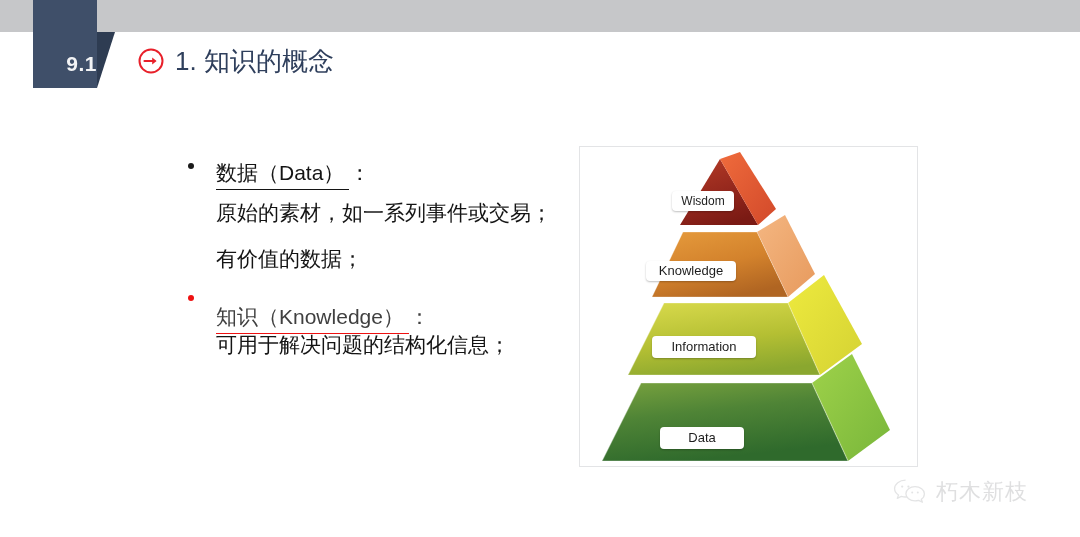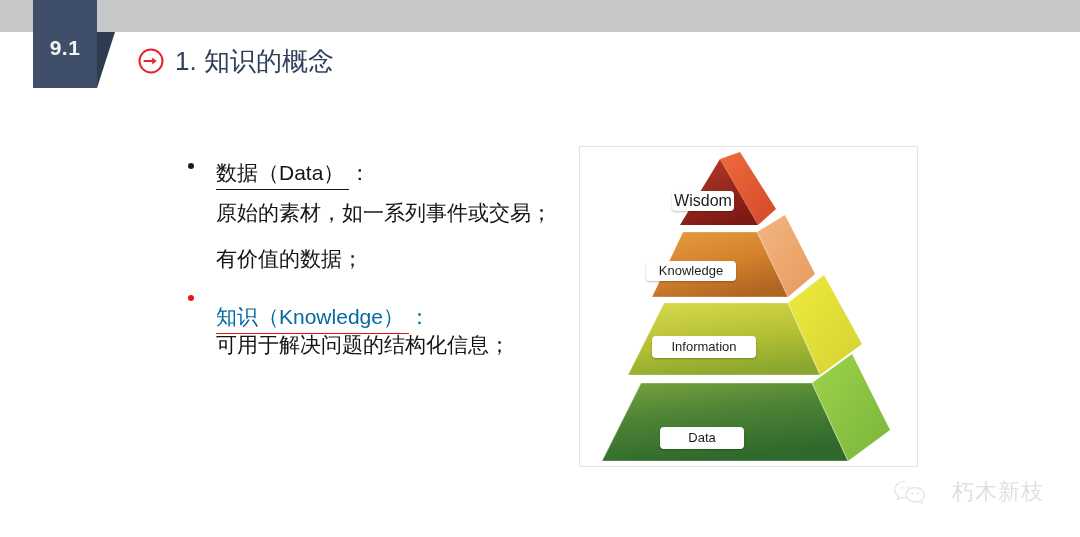--- a/index.html
+++ b/index.html
@@ -38,23 +38,23 @@
     left: 97px;
     top: 32px;
     width: 0;
     height: 0;
     border-top: 56px solid #2e3c52;
     border-right: 18px solid transparent;
   }
   .chapter-badge-num {
     position: absolute;
     left: 33px;
-    top: 36px;
+    top: 52px;
     width: 64px;
-    text-align: center;
+    text-align: right;
     color: #f2f3f5;
     font-size: 21px;
     font-weight: bold;
     letter-spacing: 0.5px;
   }
 
   .slide-title-row {
     position: absolute;
     left: 138px;
     top: 48px;
@@ -107,21 +107,21 @@
     font-size: 21px;
     color: #141414;
     white-space: nowrap;
     line-height: 1;
   }
   .term-text .underlined {
     border-bottom: 1.5px solid #141414;
     padding-bottom: 5px;
     padding-right: 5px;
   }
-  .list-item.accent .term-text { color: #0369a1; margin-top: 24px; }
+  .list-item.accent .term-text { color: #404040; margin-top: 24px; }
   .list-item.accent .term-text .underlined { border-bottom-color: #ee1111; }
   .desc-line {
     font-size: 21px;
     color: #141414;
     white-space: nowrap;
     padding-left: 28px;
     height: 42px;
     line-height: 42px;
   }
 
@@ -144,40 +144,39 @@
     width: 339px;
     height: 321px;
     display: block;
   }
   .pyr-label {
     position: absolute;
     background: #ffffff;
     border-radius: 4px;
     color: #1d1d1d;
     text-align: center;
-    font-size: 16px;
+    font-size: 12px;
     line-height: 20px;
     height: 20px;
     box-shadow: 0 1px 2px rgba(0,0,0,0.25);
     white-space: nowrap;
   }
   .pyr-label.wisdom      { left: 92px;  top: 44px;  width: 62px; }
   .pyr-label.knowledge   { left: 66px;  top: 114px; width: 90px; font-size: 13px; }
   .pyr-label.information { left: 72px;  top: 189px; width: 104px; font-size: 13px; height: 22px; line-height: 22px; }
   .pyr-label.data        { left: 68px;  top: 280px; width: 84px; font-size: 13px; height: 22px; line-height: 22px; margin-left: 12px; }
 
   
   .watermark {
     position: absolute;
     left: 893px;
     top: 477px;
     display: flex;
-    align-items: flex-end;
+    align-items: center;
     opacity: 0.45;
-    gap: 16px;
   }
   .wechat-icon {
     width: 34px;
     height: 28px;
     margin-right: 9px;
     flex: 0 0 34px;
   }
   .watermark-text {
     font-size: 22px;
     color: #b9babc;

